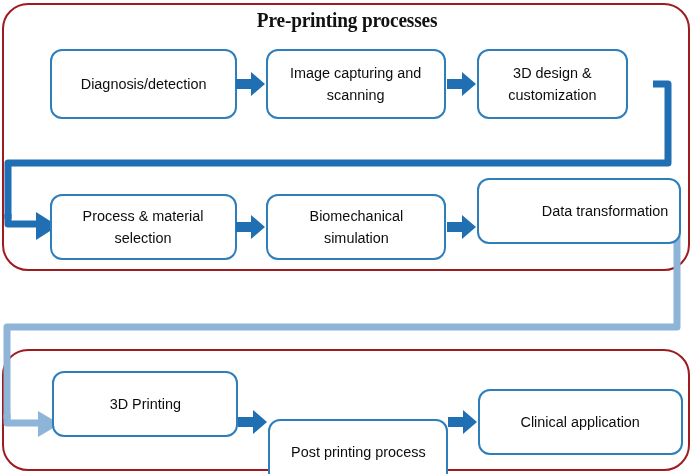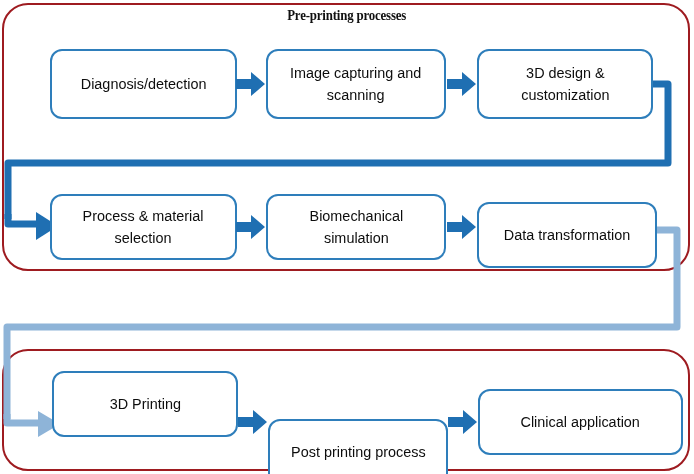--- a/index.html
+++ b/index.html
@@ -27,21 +27,21 @@
   #group-pre   { left: 2px;  top: 3px;   width: 688px; height: 268px; }
   #group-post  { left: 2px;  top: 349px; width: 688px; height: 122px; }
 
   .group-title {
     position: absolute;
     left: 0;
     right: 0;
     text-align: center;
     font-family: "Liberation Serif", serif;
     font-weight: bold;
-    font-size: 14px;
+    font-size: 21px;
     color: #111111;
     letter-spacing: -0.2px;
     white-space: nowrap;
   }
   #title-pre  { top: 8px;  }
   #title-post { top: 354px; }
   .group-title span { display: inline-block; transform: scaleX(0.92); }
 
   
   .box {
@@ -57,25 +57,25 @@
     color: #0d0d0d;
     font-size: 15.5px;
     line-height: 1.45;
     padding: 2px 6px;
   }
   .box .lbl { display: block; transform: scaleX(0.93); }
 
   
   #box-diagnosis { left: 50px;  top: 49px; width: 187px; height: 70px; }
   #box-imaging   { left: 266px; top: 49px; width: 180px; height: 70px; }
-  #box-design    { left: 477px; top: 49px; width: 176px; height: 70px; }
+  #box-design    { left: 477px; top: 49px; width: 151px; height: 70px; }
   
   #box-process   { left: 50px;  top: 194px; width: 187px; height: 66px; }
   #box-biomech   { left: 266px; top: 194px; width: 180px; height: 66px; }
-  #box-datatrans { left: 477px; top: 202px; width: 180px; height: 66px; }
+  #box-datatrans { left: 477px; top: 178px; width: 204px; height: 66px; justify-content: flex-end; }
   
   #box-printing  { left: 52px;  top: 371px; width: 186px; height: 66px; }
   #box-postproc  { left: 268px; top: 389px; width: 180px; height: 66px; margin-top: 30px; }
   #box-clinical  { left: 478px; top: 389px; width: 205px; height: 66px; }
 
   
   .arrow {
     position: absolute;
     width: 30px;
     height: 30px;

